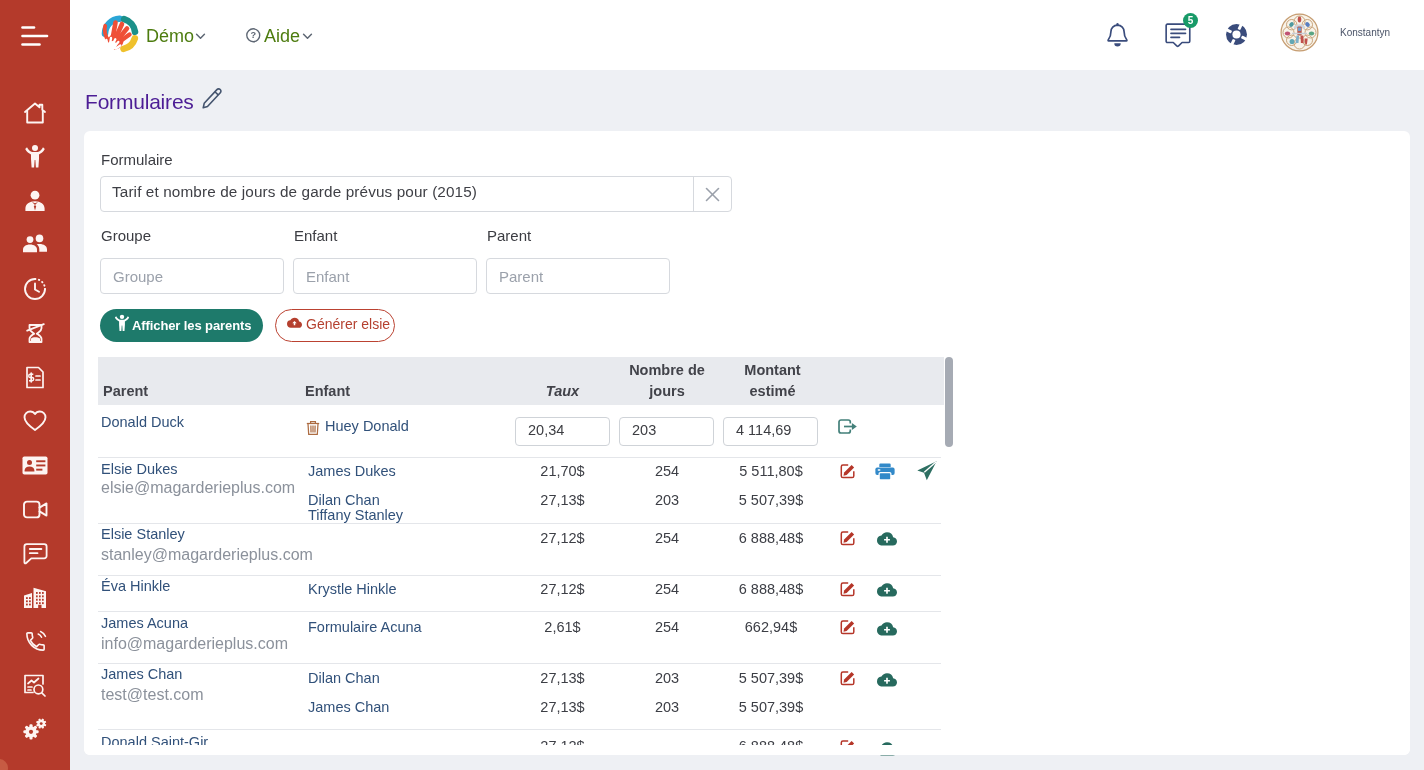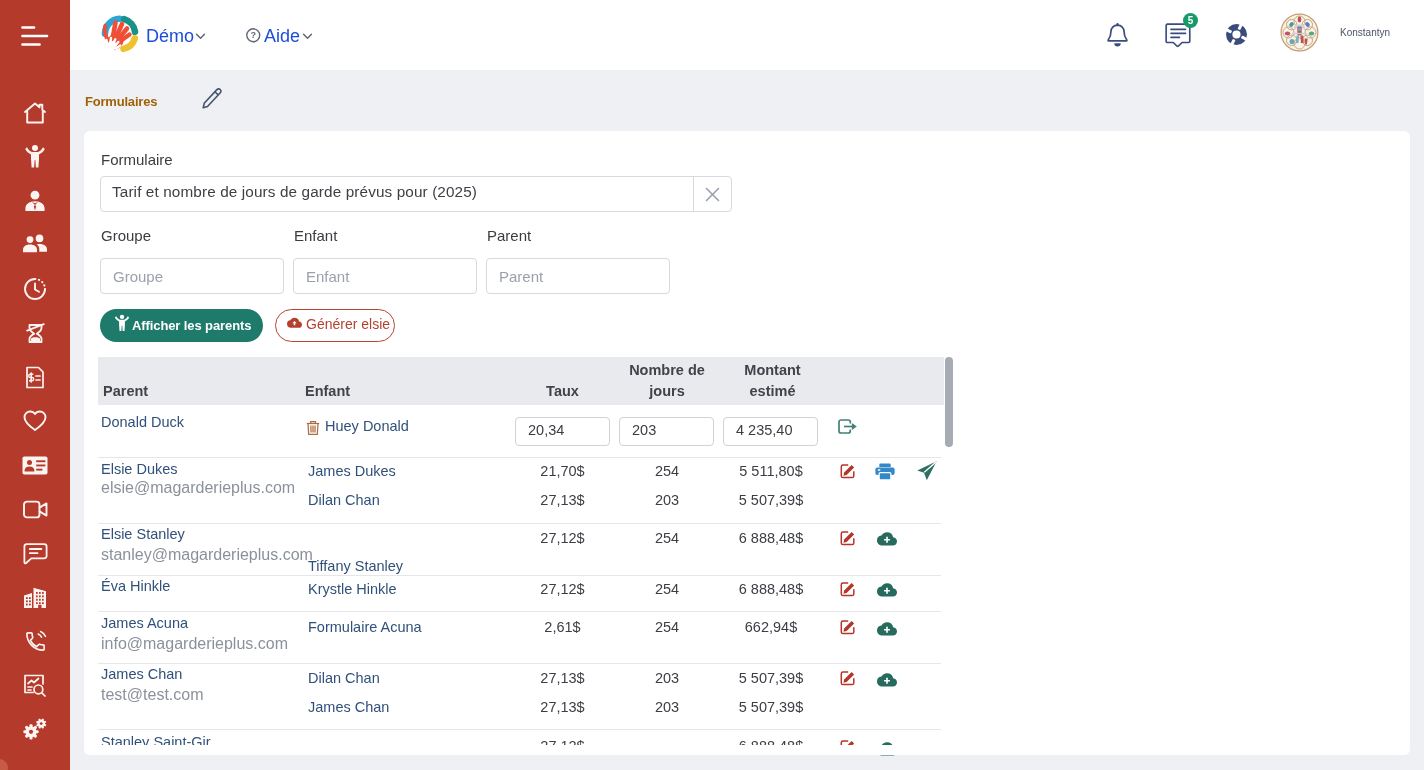--- a/index.html
+++ b/index.html
@@ -5,96 +5,96 @@
 * { margin:0; padding:0; box-sizing:border-box; }
 html,body { width:1424px; height:770px; overflow:hidden; }
 body { position:relative; background:#eef0f4; font-family:"Liberation Sans",sans-serif; }
 .abs { position:absolute; }
 #topbar { left:70px; top:0; width:1354px; height:70px; background:#fff; }
 #sidebar { left:0; top:0; width:70px; height:770px; background:#b43a2b; }
 #card { left:84px; top:131px; width:1326px; height:624px; background:#fff; border-radius:6px; }
 .lbl { font-size:15px; color:#3b3c42; line-height:15px; }
 .inp { border:1px solid #d6d9de; border-radius:4px; background:#fff; }
 .ph { font-size:15px; color:#9ba1ab; line-height:15px; }
-.navlink { font-size:18px; color:#1d4ed8; line-height:18px; }
+.navlink { font-size:18px; color:#4d7c0f; line-height:18px; }
 .name { font-size:14.5px; color:#31517a; line-height:15px; white-space:nowrap; }
 .email { font-size:16px; color:#8b919b; line-height:14px; white-space:nowrap; }
 .num { font-size:14.5px; color:#3c3e45; line-height:15px; text-align:center; }
 .hborder { height:1px; background:#e4e6ea; left:98px; width:843px; }
 .hcell { font-weight:bold; font-size:14.5px; color:#42434a; line-height:15px; }
 svg { display:block; }
 </style>
 </head>
 <body>
 
 <div class="abs" id="topbar"></div>
 
 <div class="abs" id="sidebar"></div>
 
 <div class="abs" id="card"></div>
 
-<div class="abs" style="left:85px;top:92px;font-size:13px;font-weight:bold;color:#a16207;line-height:20px;letter-spacing:-0.2px;">Formulaires</div>
+<div class="abs" style="left:85px;top:92px;font-size:21px;font-weight:normal;color:#4c1d95;line-height:20px;letter-spacing:-0.2px;">Formulaires</div>
 
 <div class="abs lbl" style="left:101px;top:152px;">Formulaire</div>
 <div class="abs inp" style="left:100px;top:176px;width:632px;height:36px;"></div>
-<div class="abs" style="left:112px;top:184px;font-size:15.3px;color:#3e3f45;line-height:16px;letter-spacing:0.12px;">Tarif et nombre de jours de garde prévus pour (2025)</div>
+<div class="abs" style="left:112px;top:184px;font-size:15.3px;color:#3e3f45;line-height:16px;letter-spacing:0.12px;">Tarif et nombre de jours de garde prévus pour (2015)</div>
 <div class="abs" style="left:693px;top:177px;width:1px;height:34px;background:#d6d9de;"></div>
 
 <div class="abs lbl" style="left:101px;top:228px;">Groupe</div>
 <div class="abs lbl" style="left:294px;top:228px;">Enfant</div>
 <div class="abs lbl" style="left:487px;top:228px;">Parent</div>
 <div class="abs inp" style="left:100px;top:258px;width:184px;height:36px;"></div>
 <div class="abs inp" style="left:293px;top:258px;width:184px;height:36px;"></div>
 <div class="abs inp" style="left:486px;top:258px;width:184px;height:36px;"></div>
 <div class="abs ph" style="left:113px;top:269px;">Groupe</div>
 <div class="abs ph" style="left:306px;top:269px;">Enfant</div>
 <div class="abs ph" style="left:499px;top:269px;">Parent</div>
 
 <div class="abs" style="left:100px;top:309px;width:163px;height:33px;background:#1e7a6b;border-radius:17px;"></div>
 <div class="abs" style="left:132px;top:317px;font-size:13px;font-weight:bold;color:#fff;line-height:17px;letter-spacing:-0.1px;">Afficher les parents</div>
 <div class="abs" style="left:275px;top:309px;width:120px;height:33px;background:#fff;border:1px solid #bb4231;border-radius:17px;"></div>
 <div class="abs" style="left:306px;top:316px;font-size:14px;color:#b5402f;line-height:17px;">Générer elsie</div>
 
 <div class="abs" style="left:98px;top:357px;width:846px;height:48px;background:#e8eaee;"></div>
 <div class="abs hcell" style="left:103px;top:384px;">Parent</div>
 <div class="abs hcell" style="left:305px;top:384px;">Enfant</div>
-<div class="abs hcell" style="left:510px;top:384px;width:105px;text-align:center;">Taux</div>
+<div class="abs hcell" style="left:510px;top:384px;width:105px;text-align:center;font-style:italic;">Taux</div>
 <div class="abs hcell" style="left:615px;top:360px;width:104px;text-align:center;line-height:21px;">Nombre de<br>jours</div>
 <div class="abs hcell" style="left:719px;top:360px;width:107px;text-align:center;line-height:21px;">Montant<br>estimé</div>
 
 <div class="abs hborder" style="top:457px;"></div>
 <div class="abs hborder" style="top:523px;"></div>
 <div class="abs hborder" style="top:575px;"></div>
 <div class="abs hborder" style="top:611px;"></div>
 <div class="abs hborder" style="top:663px;"></div>
 <div class="abs hborder" style="top:729px;"></div>
 
 <div class="abs name" style="left:101px;top:415px;">Donald Duck</div>
 <div class="abs name" style="left:325px;top:419px;">Huey Donald</div>
 <div class="abs inp" style="left:515px;top:417px;width:95px;height:29px;border-color:#cfd3d8;"></div>
 <div class="abs inp" style="left:619px;top:417px;width:95px;height:29px;border-color:#cfd3d8;"></div>
 <div class="abs inp" style="left:723px;top:417px;width:95px;height:29px;border-color:#cfd3d8;"></div>
 <div class="abs" style="left:528px;top:423px;font-size:14.5px;color:#3c3d42;line-height:15px;">20,34</div>
 <div class="abs" style="left:632px;top:423px;font-size:14.5px;color:#3c3d42;line-height:15px;">203</div>
-<div class="abs" style="left:736px;top:423px;font-size:14.5px;color:#3c3d42;line-height:15px;">4 235,40</div>
+<div class="abs" style="left:736px;top:423px;font-size:14.5px;color:#3c3d42;line-height:15px;">4 114,69</div>
 
 <div class="abs name" style="left:101px;top:462px;">Elsie Dukes</div>
 <div class="abs email" style="left:101px;top:481px;">elsie@magarderieplus.com</div>
 <div class="abs name" style="left:308px;top:464px;">James Dukes</div>
 <div class="abs name" style="left:308px;top:493px;">Dilan Chan</div>
 <div class="abs num" style="left:510px;top:464px;width:105px;">21,70$</div>
 <div class="abs num" style="left:510px;top:493px;width:105px;">27,13$</div>
 <div class="abs num" style="left:615px;top:464px;width:104px;">254</div>
 <div class="abs num" style="left:615px;top:493px;width:104px;">203</div>
 <div class="abs num" style="left:716px;top:464px;width:110px;">5 511,80$</div>
 <div class="abs num" style="left:716px;top:493px;width:110px;">5 507,39$</div>
 
 <div class="abs name" style="left:101px;top:527px;">Elsie Stanley</div>
 <div class="abs email" style="left:101px;top:548px;">stanley@magarderieplus.com</div>
-<div class="abs name" style="left:308px;top:559px;">Tiffany Stanley</div>
+<div class="abs name" style="left:308px;top:508px;">Tiffany Stanley</div>
 <div class="abs num" style="left:510px;top:531px;width:105px;">27,12$</div>
 <div class="abs num" style="left:615px;top:531px;width:104px;">254</div>
 <div class="abs num" style="left:716px;top:531px;width:110px;">6 888,48$</div>
 
 <div class="abs name" style="left:101px;top:579px;">Éva Hinkle</div>
 <div class="abs name" style="left:308px;top:582px;">Krystle Hinkle</div>
 <div class="abs num" style="left:510px;top:582px;width:105px;">27,12$</div>
 <div class="abs num" style="left:615px;top:582px;width:104px;">254</div>
 <div class="abs num" style="left:716px;top:582px;width:110px;">6 888,48$</div>
 
@@ -109,21 +109,21 @@
 <div class="abs email" style="left:101px;top:688px;">test@test.com</div>
 <div class="abs name" style="left:308px;top:671px;">Dilan Chan</div>
 <div class="abs name" style="left:308px;top:700px;">James Chan</div>
 <div class="abs num" style="left:510px;top:671px;width:105px;">27,13$</div>
 <div class="abs num" style="left:510px;top:700px;width:105px;">27,13$</div>
 <div class="abs num" style="left:615px;top:671px;width:104px;">203</div>
 <div class="abs num" style="left:615px;top:700px;width:104px;">203</div>
 <div class="abs num" style="left:716px;top:671px;width:110px;">5 507,39$</div>
 <div class="abs num" style="left:716px;top:700px;width:110px;">5 507,39$</div>
 
-<div class="abs name" style="left:101px;top:735px;">Stanley Saint-Gir</div>
+<div class="abs name" style="left:101px;top:735px;">Donald Saint-Gir</div>
 <div class="abs num" style="left:510px;top:739px;width:105px;">27,12$</div>
 <div class="abs num" style="left:716px;top:739px;width:110px;">6 888,48$</div>
 
 <svg class="abs" style="left:21px;top:25px;" width="28" height="22" viewBox="0 0 28 22">
  <g stroke="#fff" stroke-width="2.6" stroke-linecap="round">
   <line x1="1.5" y1="2.5" x2="13" y2="2.5"></line>
   <line x1="1.5" y1="11" x2="26" y2="11"></line>
   <line x1="1.5" y1="19.5" x2="18.5" y2="19.5"></line>
  </g>
 </svg>

